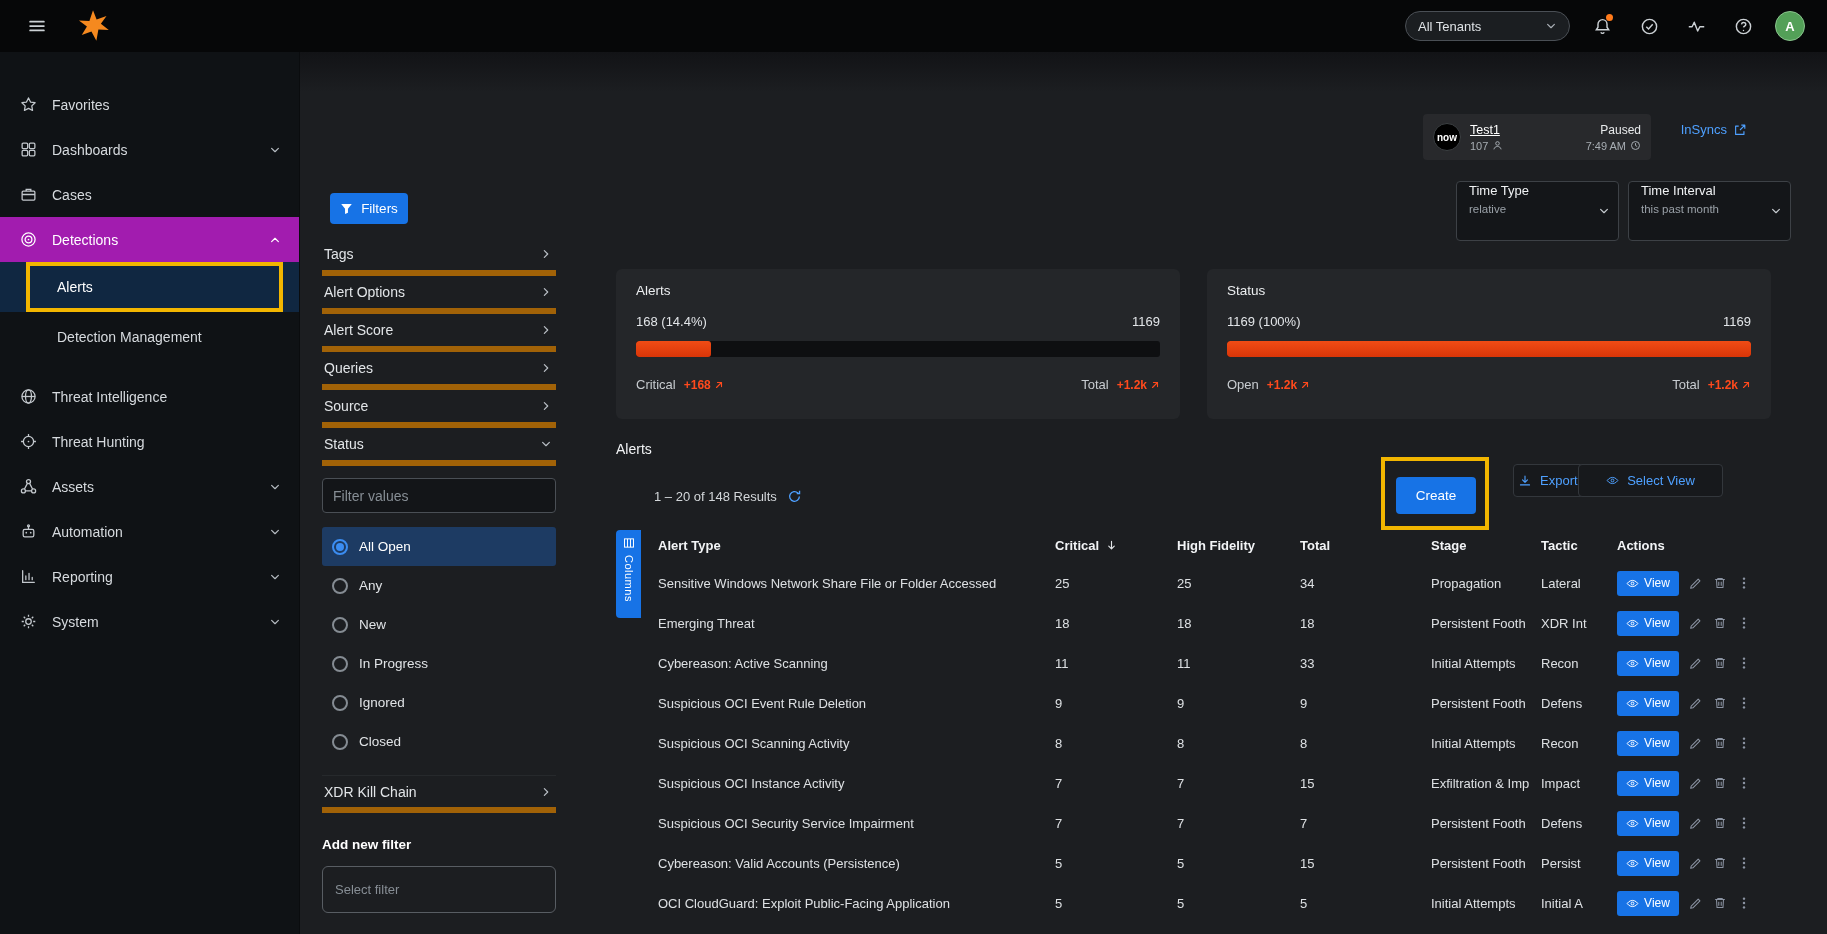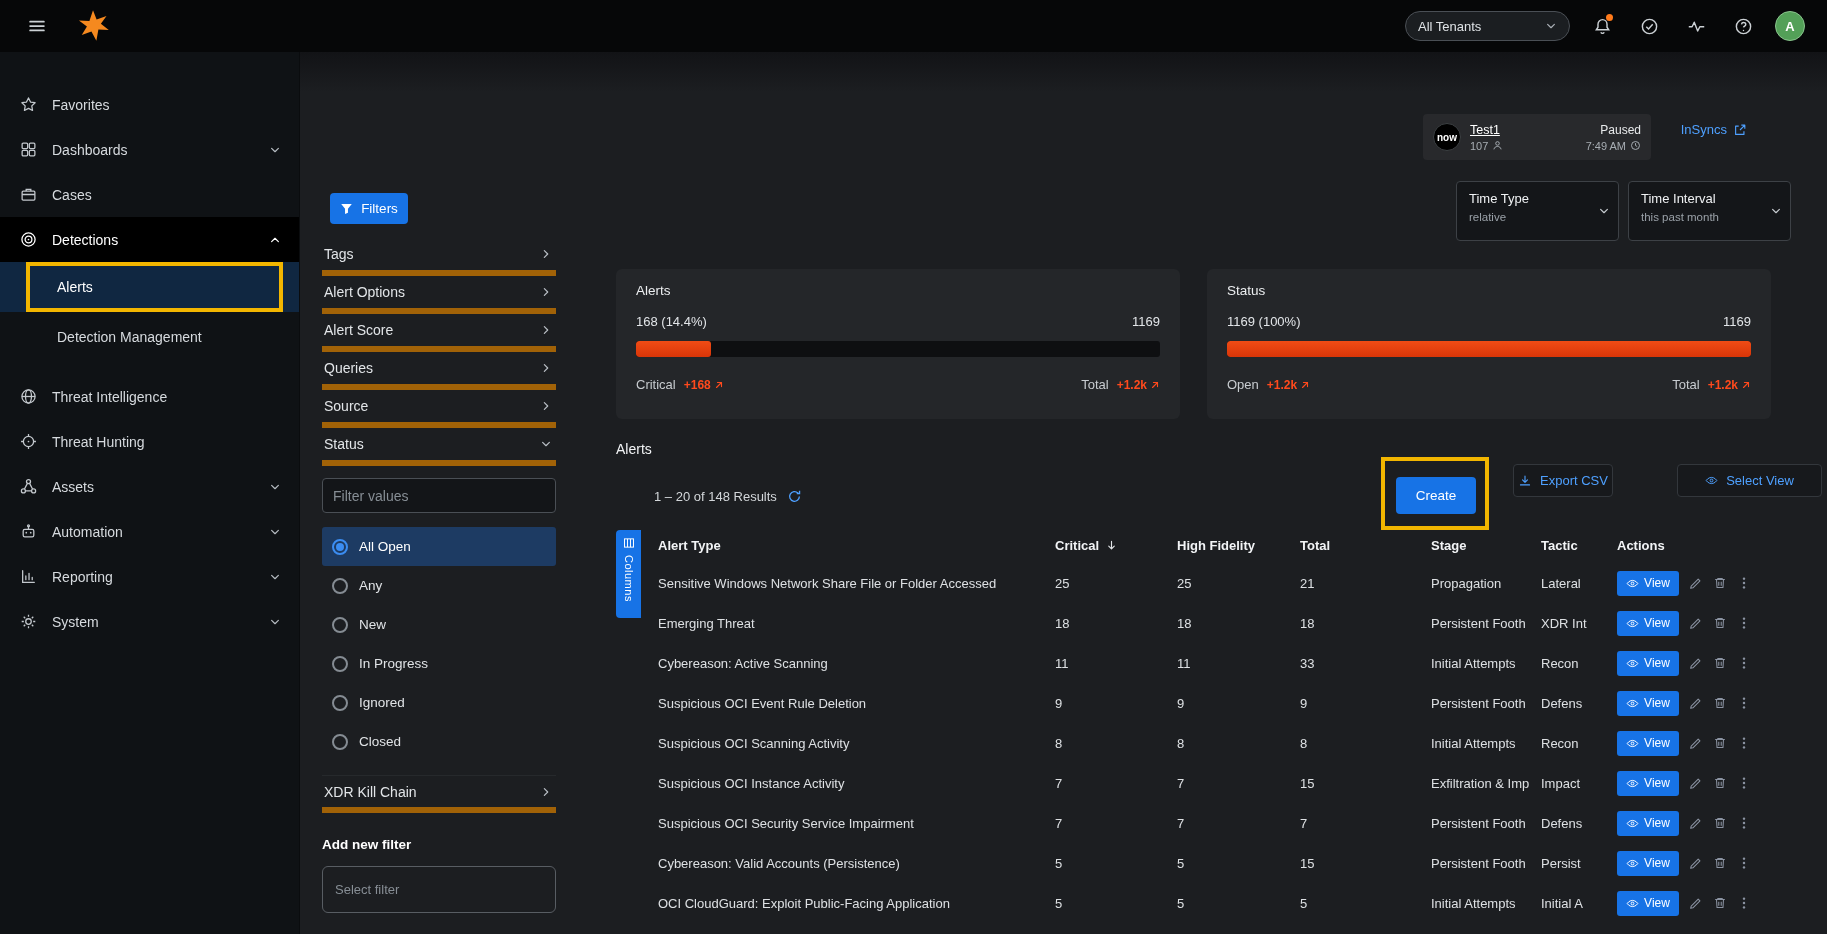--- a/index.html
+++ b/index.html
@@ -17,41 +17,41 @@
   .tenant-select{width:165px;height:30px;background:#1b1e21;border:1px solid #4a4f55;border-radius:15px;display:flex;align-items:center;padding:0 12px;color:#dfe3e6;font-size:13px;cursor:pointer;gap:6px}
   .tenant-select .chev{margin-left:auto;color:#aab0b6}
   .bell-dot{position:absolute;top:3px;right:4px;width:7px;height:7px;border-radius:50%;background:#ff7a1a}
   .avatar{width:30px;height:30px;border-radius:50%;background:#53a058;border:1px solid #89c48d;color:#fff;display:flex;align-items:center;justify-content:center;font-size:13px;font-weight:bold;cursor:pointer}
 
   
   .sidebar{position:absolute;top:52px;left:0;bottom:0;width:300px;background:#0f1215;padding-top:30px;z-index:10;border-right:1px solid #0a0c0e}
   .nav-item{height:45px;display:flex;align-items:center;gap:15px;padding:0 18px 0 20px;font-size:14px;color:#d6dade;cursor:pointer}
   .nav-item .icon{color:#c3c8cd}
   .nav-item .chev{margin-left:auto;color:#b6bcc2}
-  .nav-item.active{background:#000000;color:#fff}
+  .nav-item.active{background:#a21caf;color:#fff}
   .nav-item.active .icon{color:#fff}
   .nav-child{height:50px;display:flex;align-items:center;padding-left:57px;font-size:14px;color:#d6dade;cursor:pointer}
   .nav-child.active{background:#102741;color:#fff}
   .nav-children{margin-bottom:12px}
 
   
   .main{position:absolute;top:52px;left:300px;right:0;bottom:0;background:#1c1e21}
   .main::before{content:"";position:absolute;top:0;left:0;right:0;height:40px;background:linear-gradient(#121316,#1c1e21);pointer-events:none}
 
   
   .tenant-chip{position:absolute;top:62px;right:176px;width:228px;height:46px;background:#28292c;border-radius:4px;display:flex;align-items:center;padding:0 10px;gap:9px}
   .now-logo{width:28px;height:28px;border-radius:50%;background:#000;border:1px solid #3c4043;color:#fff;display:flex;align-items:center;justify-content:center;font-size:10px;font-weight:bold;flex:none}
   .chip-left{display:flex;flex-direction:column;justify-content:center}
   .chip-name{font-size:12.5px;color:#fff;text-decoration:underline;cursor:pointer}
   .chip-count{font-size:11px;color:#a7adb3;display:flex;align-items:center;gap:4px;margin-top:3px}
   .chip-right{margin-left:auto;display:flex;flex-direction:column;align-items:flex-end}
   .chip-status{font-size:12px;color:#e8eaec}
   .chip-time{font-size:11px;color:#a7adb3;display:flex;align-items:center;gap:4px;margin-top:3px}
   .insyncs{position:absolute;top:70px;right:80px;display:flex;align-items:center;gap:6px;color:#4ea0ff;font-size:13px;cursor:pointer}
-  .time-box{position:absolute;top:129px;width:163px;height:60px;background:#141619;border:1px solid #3d4146;border-radius:4px;padding:9px 26px 9px 12px;cursor:pointer}
+  .time-box{position:absolute;top:129px;width:163px;height:60px;background:#141619;border:1px solid #3d4146;border-radius:4px;padding:1px 26px 9px 12px;cursor:pointer}
   .time-box .tb-label{font-size:13px;color:#f0f2f4}
   .time-box .tb-value{font-size:11.5px;color:#9aa1a8;margin-top:5px;white-space:nowrap}
   .time-box .chev{position:absolute;right:8px;top:50%;transform:translateY(-50%);color:#c6cbd0}
   #time-type{right:208px}
   #time-interval{right:36px}
 
   
   .filters-panel{position:absolute;top:141px;left:22px;width:234px}
   .filters-btn{margin-left:8px;width:78px;height:31px;background:#1773e6;border:none;border-radius:4px;color:#fff;font-size:13.5px;display:flex;align-items:center;gap:8px;justify-content:center;cursor:pointer}
   .fsections{margin-top:14px}
@@ -87,21 +87,21 @@
   .card-bottom{display:flex;justify-content:space-between;margin-top:20px;align-items:center}
   .cb-left,.cb-right{display:flex;align-items:center;gap:8px;font-size:13px;color:#c8ccd0}
   .delta{color:#ff4a1d;font-size:12px;font-weight:bold;display:inline-flex;align-items:center;gap:3px}
 
   .alerts-title{position:absolute;top:252px;left:9px;font-size:14px;color:#f2f4f6}
   .results{position:absolute;top:300px;left:47px;display:flex;align-items:center;gap:10px;font-size:13px;color:#d3d7da}
   .refresh{color:#4ea0ff;cursor:pointer}
   .create-btn{position:absolute;top:288px;left:789px;width:80px;height:37px;background:#1773e6;border:none;border-radius:4px;color:#fff;font-size:13.5px;cursor:pointer}
   .ghost-btn{position:absolute;height:33px;background:#17191c;border:1px solid #33373c;border-radius:4px;color:#4ea0ff;font-size:13px;display:flex;align-items:center;justify-content:center;gap:8px;cursor:pointer}
   #export-btn{top:275px;left:906px;width:100px}
-  #selectview-btn{top:275px;left:1070px;width:145px}
+  #selectview-btn{top:275px;left:971px;width:145px}
 
   
   .table{position:absolute;top:341px;left:9px;width:1155px}
   .columns-tab{position:absolute;left:0;top:0;width:25px;height:88px;background:#1773e6;border-radius:4px 0 0 4px;color:#fff;display:flex;flex-direction:column;align-items:center;padding-top:7px;gap:6px;cursor:pointer}
   .columns-tab .vtext{writing-mode:vertical-rl;font-size:11px;letter-spacing:.5px}
   .thead,.trow{display:grid;grid-template-columns:397px 122px 123px 131px 110px 76px 1fr;align-items:center;padding-left:42px}
   .thead{height:30px;margin-bottom:3px;font-weight:bold;font-size:13px;color:#f2f4f6}
   .thead .th{display:flex;align-items:center;gap:6px;cursor:pointer;white-space:nowrap;overflow:hidden}
   .sort-icon{color:#e2e5e8}
   .trow{height:40px;font-size:13px;color:#dde0e3}
@@ -613,21 +613,21 @@
           </div>
         <div class="th">
             <span>Actions</span>
           </div>
       </div>
       <div id="table-body">
           <div class="trow">
             <div class="td td-type">Sensitive Windows Network Share File or Folder Accessed</div>
             <div class="td">25</div>
             <div class="td">25</div>
-            <div class="td">21</div>
+            <div class="td">34</div>
             <div class="td">Propagation</div>
             <div class="td">Lateral</div>
             <div class="td td-actions">
               <button class="view-btn">
                 <span class="icon">
                   <svg width="13" height="13" viewBox="0 0 16 16" fill="none" stroke="currentColor" stroke-width="1.2">
                     <path d="M1.5 8s2.4-3.8 6.5-3.8S14.5 8 14.5 8 12.1 11.8 8 11.8 1.5 8 1.5 8z"></path>
                     <circle cx="8" cy="8" r="1.7"></circle>
                   </svg>
                 </span>

